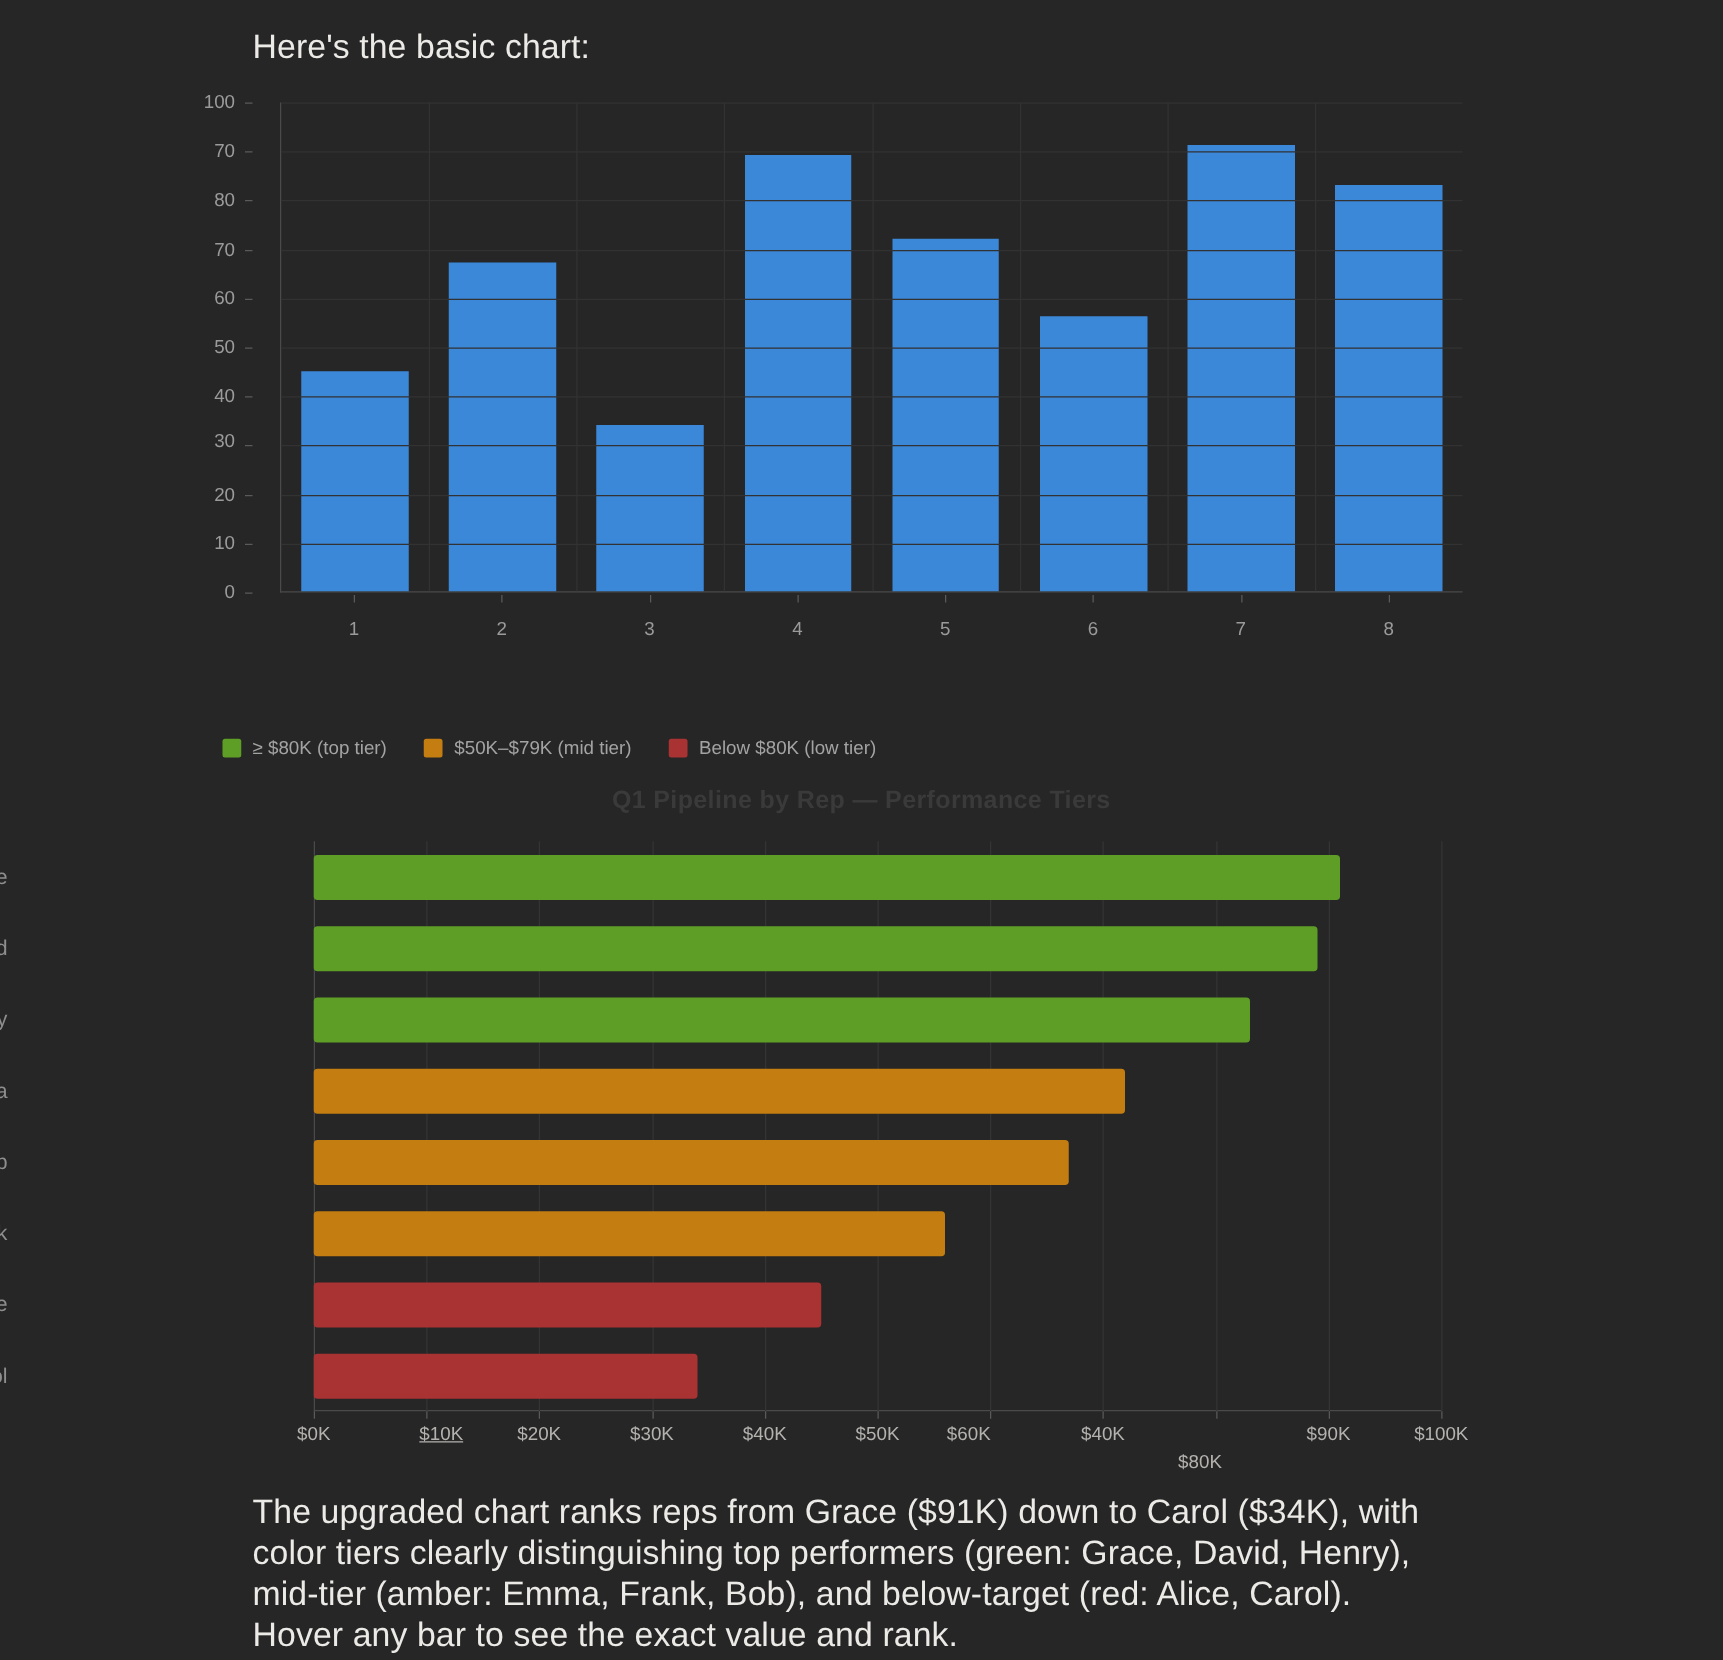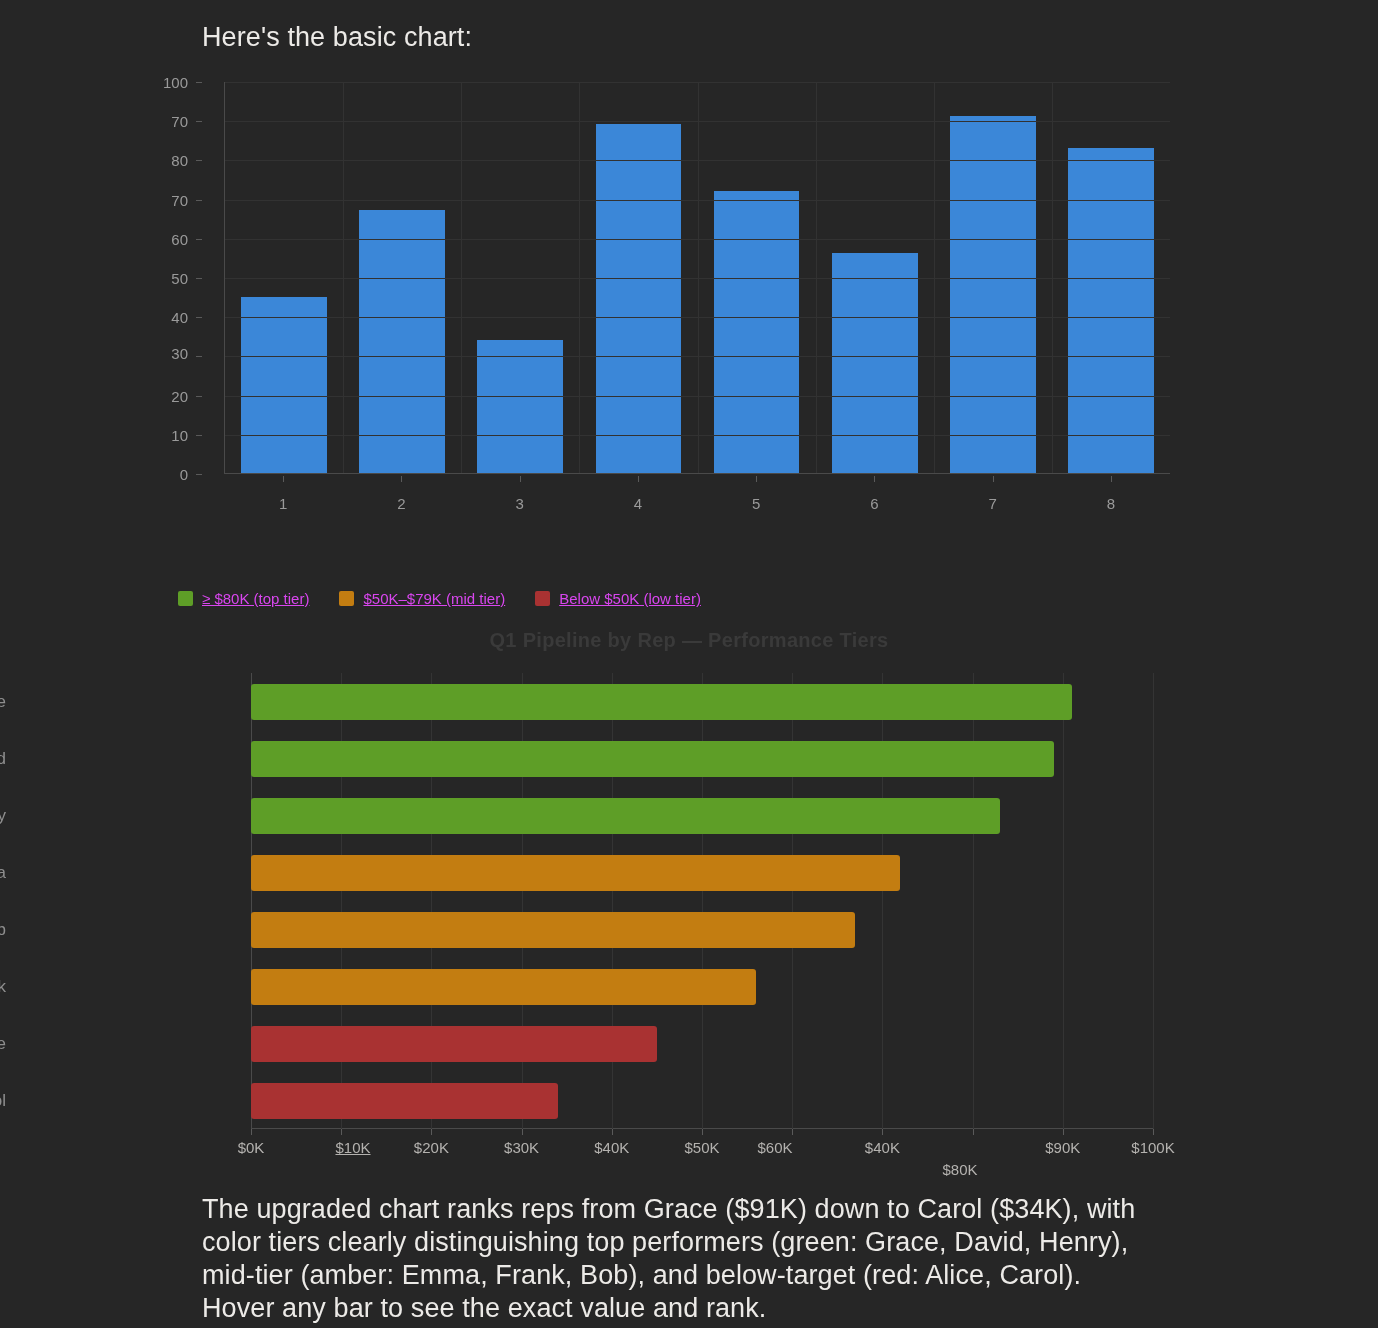--- a/index.html
+++ b/index.html
@@ -103,21 +103,21 @@
   }
   .legend {
     position: absolute; left: 178px; top: 10px;
     display: flex; align-items: center; gap: 30px;
     font-family: "Liberation Sans", sans-serif;
   }
   .legend-item { display: flex; align-items: center; gap: 9px; }
   .legend-swatch {
     width: 15px; height: 15px; border-radius: 2px; display: block;
   }
-  .legend-label { font-size: 15px; color: #d946ef; white-space: nowrap; text-decoration: underline; }
+  .legend-label { font-size: 15px; color: #a3a3a3; white-space: nowrap; }
 
   .c2-title {
     position: absolute; left: 0; top: 49px; width: 1378px;
     text-align: center;
     font-family: "Liberation Sans", sans-serif;
     font-size: 20px; font-weight: 700;
     color: #3a3a3a;
     letter-spacing: .3px;
   }
 
@@ -285,21 +285,21 @@
         <div class="legend-item">
           <span class="legend-swatch" style="background: rgb(94, 158, 39);"></span>
           <span class="legend-label">≥ $80K (top tier)</span>
         </div>
         <div class="legend-item">
           <span class="legend-swatch" style="background: rgb(195, 125, 17);"></span>
           <span class="legend-label">$50K–$79K (mid tier)</span>
         </div>
         <div class="legend-item">
           <span class="legend-swatch" style="background: rgb(169, 50, 50);"></span>
-          <span class="legend-label">Below $50K (low tier)</span>
+          <span class="legend-label">Below $80K (low tier)</span>
         </div>
       </div>
     <div class="c2-title">Q1 Pipeline by Rep — Performance Tiers</div>
     <div class="c2-area" id="c2-area">
       <div class="c2-axis-left"></div>
       <div class="c2-axis-bottom"></div>
     <div class="c2-xtick" style="left: 0px;"></div>
         <div class="c2-xlab" style="left: 0px;">$0K</div>
         <div class="c2-grid-v" style="left: 90.2px;"></div>
         <div class="c2-xtick" style="left: 90.2px;"></div>

